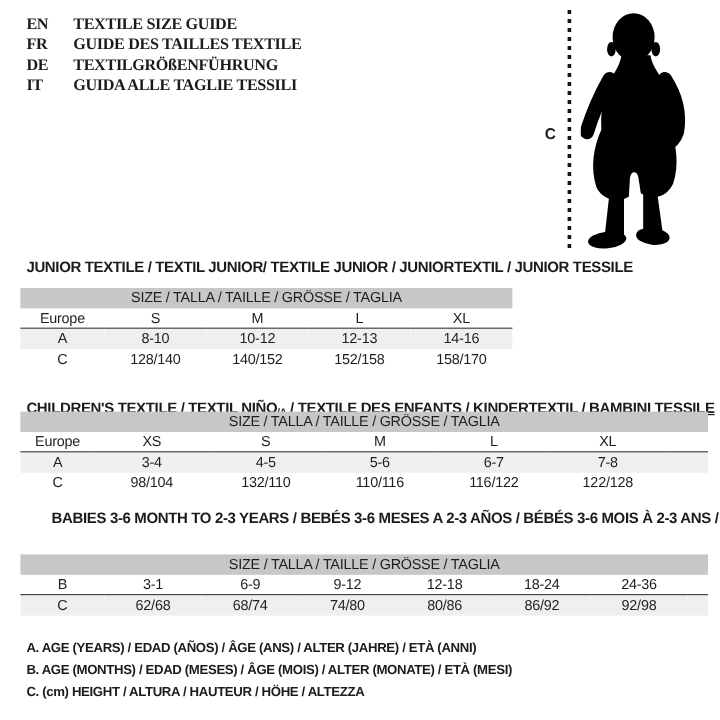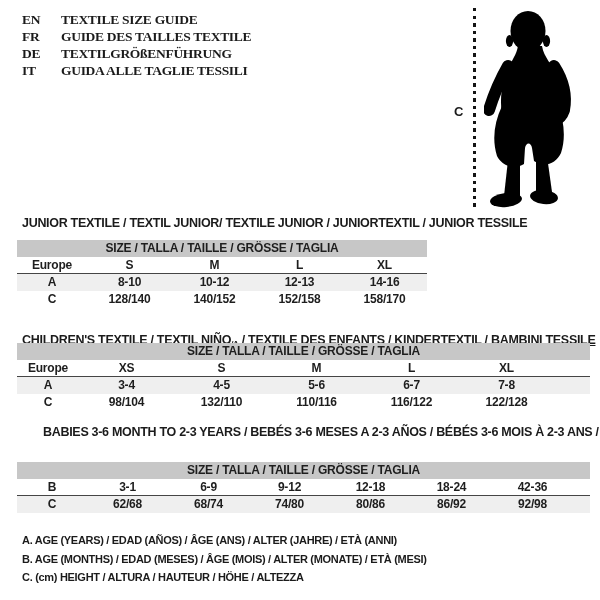--- a/index.html
+++ b/index.html
@@ -25,21 +25,21 @@
   .baby-svg{left:484px;top:8px;}
 
   
   .sec-title{left:22px;font-size:12.5px;font-weight:bold;letter-spacing:-0.3px;line-height:16px;white-space:nowrap;}
   .title-sub{font-size:8px;vertical-align:-2px;}
   .notes{left:22px;top:531px;font-size:11px;font-weight:bold;letter-spacing:-0.3px;line-height:18.5px;}
 
   
   table.size-table{border-collapse:collapse;table-layout:fixed;left:17px;}
   table.size-table td,table.size-table th{
-    padding:0;font-weight:bold;font-size:12px;letter-spacing:-0.2px;
+    padding:0;font-weight:normal;font-size:12px;letter-spacing:-0.2px;
     height:16.5px;vertical-align:middle;text-align:center;color:#1e1e1e;
   }
   td.bar{
     background:#c7c7c7;text-align:left;padding-left:5px;height:17px;color:#262626;
   }
   td.rlabel{text-align:left;padding-left:5px;}
   tr.first-row td{border-bottom:1.5px solid #454545;}
   tr.alt td{background:#efefef;}
   .t1{top:240px;width:410px;}
   .t2{top:343px;width:573px;}
@@ -183,21 +183,21 @@
       <tr>
         <td class="bar" colspan="8">SIZE / TALLA / TAILLE / GRÖSSE / TAGLIA</td>
       </tr>
   <tr class="first-row">
     <td class="rlabel">B</td>
     <td>3-1</td>
     <td>6-9</td>
     <td>9-12</td>
     <td>12-18</td>
     <td>18-24</td>
-    <td>42-36</td>
+    <td>24-36</td>
     <td></td>
   </tr>
   <tr class="alt">
     <td class="rlabel">C</td>
     <td>62/68</td>
     <td>68/74</td>
     <td>74/80</td>
     <td>80/86</td>
     <td>86/92</td>
     <td>92/98</td>

